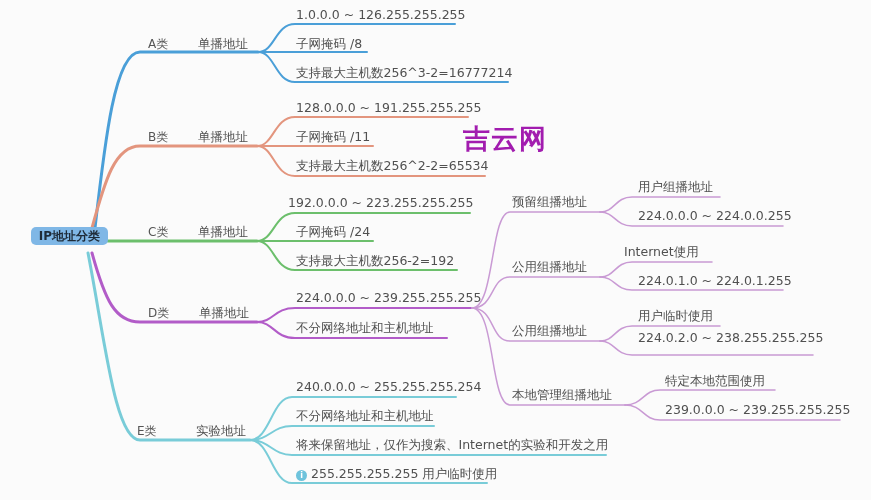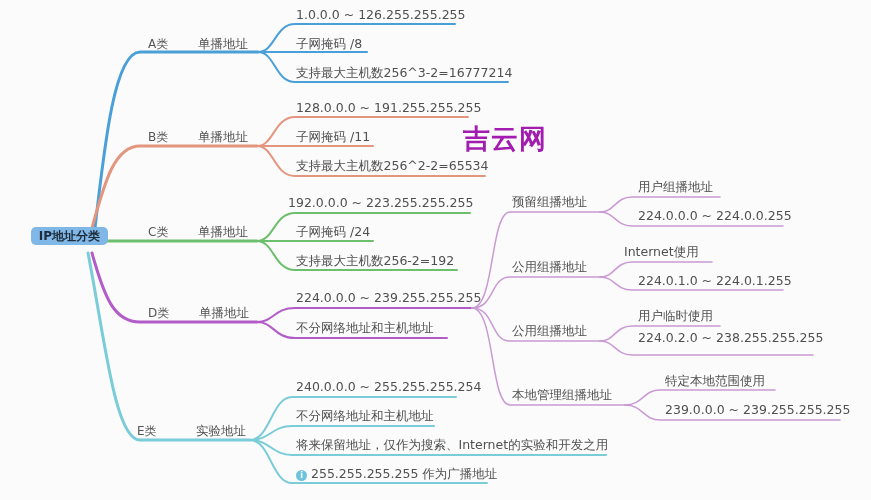--- a/index.html
+++ b/index.html
@@ -124,13 +124,13 @@
 
 <div class="t" style="left:512px;top:387px">本地管理组播地址</div>
 <div class="t" style="left:665px;top:373px">特定本地范围使用</div>
 <div class="t" style="left:665px;top:402px">239.0.0.0 ~ 239.255.255.255</div>
 
 <div class="t cls" style="left:137px;top:423px">E类</div>
 <div class="t" style="left:196px;top:423px">实验地址</div>
 <div class="t" style="left:296px;top:379px">240.0.0.0 ~ 255.255.255.254</div>
 <div class="t" style="left:296px;top:408px">不分网络地址和主机地址</div>
 <div class="t" style="left:296px;top:437px">将来保留地址，仅作为搜索、Internet的实验和开发之用</div>
-<div class="t" style="left:296px;top:466px"><span class="info-icon">i</span><span>255.255.255.255 作为广播地址</span></div>
+<div class="t" style="left:296px;top:466px"><span class="info-icon">i</span><span>255.255.255.255 用户临时使用</span></div>
 
 </body></html>

